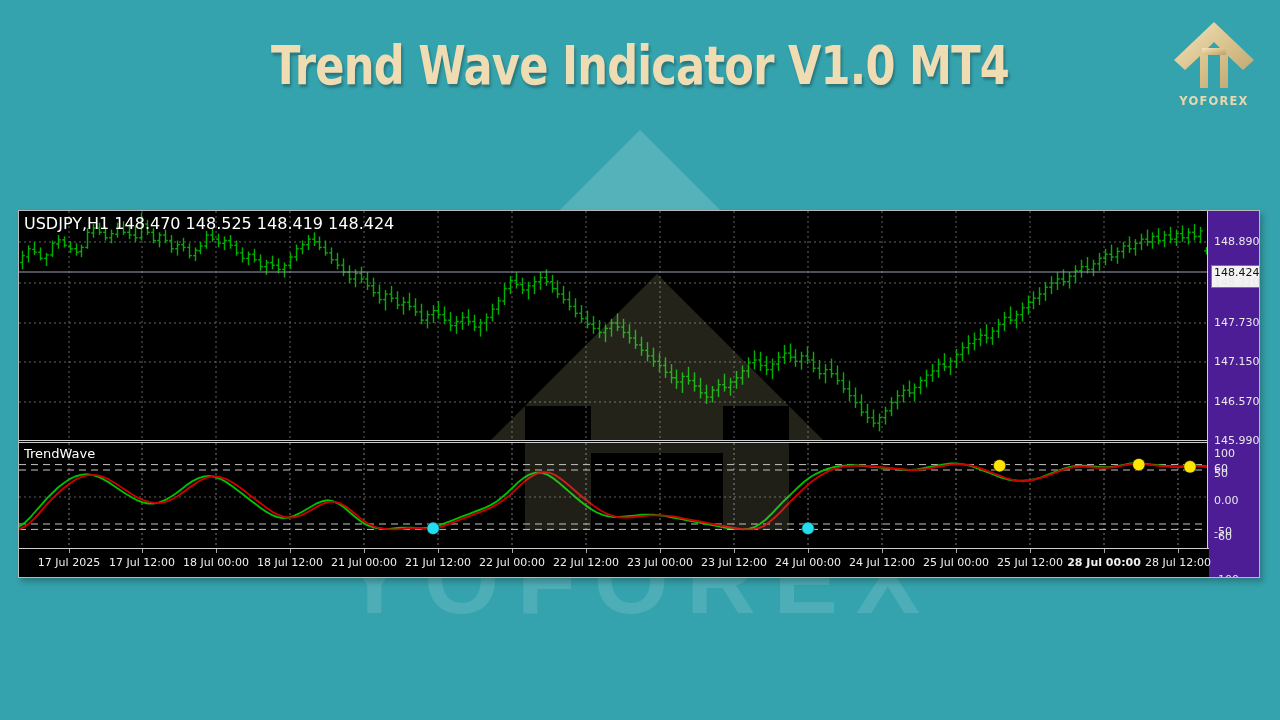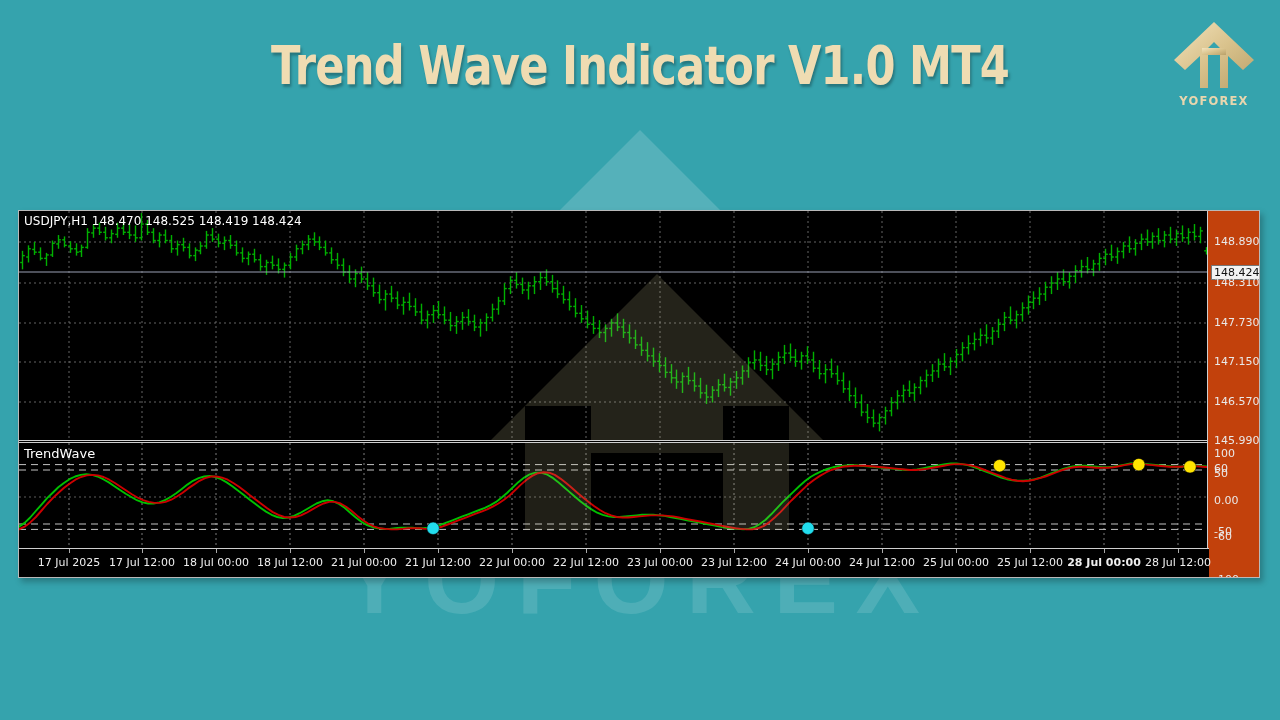--- a/index.html
+++ b/index.html
@@ -46,44 +46,44 @@
     position:absolute; left:18px; top:210px; width:1242px; height:368px;
     background:#000; border:1px solid #b9b9b9; z-index:2;
     box-shadow:3px 4px 6px rgba(0,0,0,.25);
     overflow:hidden;
   }
   .pane { position:absolute; left:0; background:#000; overflow:hidden; }
   #price-pane { top:0; width:1190px; height:230px; border-bottom:1px solid #cfcfcf; }
   #indi-pane  { top:231px; width:1190px; height:108px; border-top:1px solid #cfcfcf; }
   #scale-col {
     position:absolute; right:0; top:0; width:52px; height:366px;
-    background:#c2410c; border-left:1px solid #cfcfcf;
+    background:#4c1d95; border-left:1px solid #cfcfcf;
   }
   #time-axis {
     position:absolute; left:0; bottom:0; width:1190px; height:29px;
     background:#000; border-top:1px solid #cfcfcf;
   }
 
   .chart-wm { position:absolute; left:0; top:0; pointer-events:none; }
 
   .ohlc-label {
-    position:absolute; left:5px; top:3px; color:#fff; font-size:12px;
+    position:absolute; left:5px; top:3px; color:#fff; font-size:16px;
     font-family:"DejaVu Sans", sans-serif; white-space:nowrap; z-index:5;
   }
   .pane-label {
     position:absolute; left:5px; top:3px; color:#fff; font-size:13px;
     font-family:"DejaVu Sans", sans-serif; white-space:nowrap; z-index:5;
   }
 
   .scale-tick {
     position:absolute; left:6px; color:#e9e9e9; font-size:11px;
     font-family:"DejaVu Sans", sans-serif; white-space:nowrap;
   }
   .scale-tick.cur {
-    background:#f3f3f3; color:#111; padding:0 2px 0 2px; left:3px;
+    background:#f3f3f3; color:#111; padding:0 2px 8px 2px; left:3px;
     border:1px solid #777;
   }
   .time-tick {
     position:absolute; top:7px; color:#efefef; font-size:11px;
     font-family:"DejaVu Sans", sans-serif; white-space:nowrap;
     transform:translateX(-50%);
   }
 </style>
 </head>
 <body>

